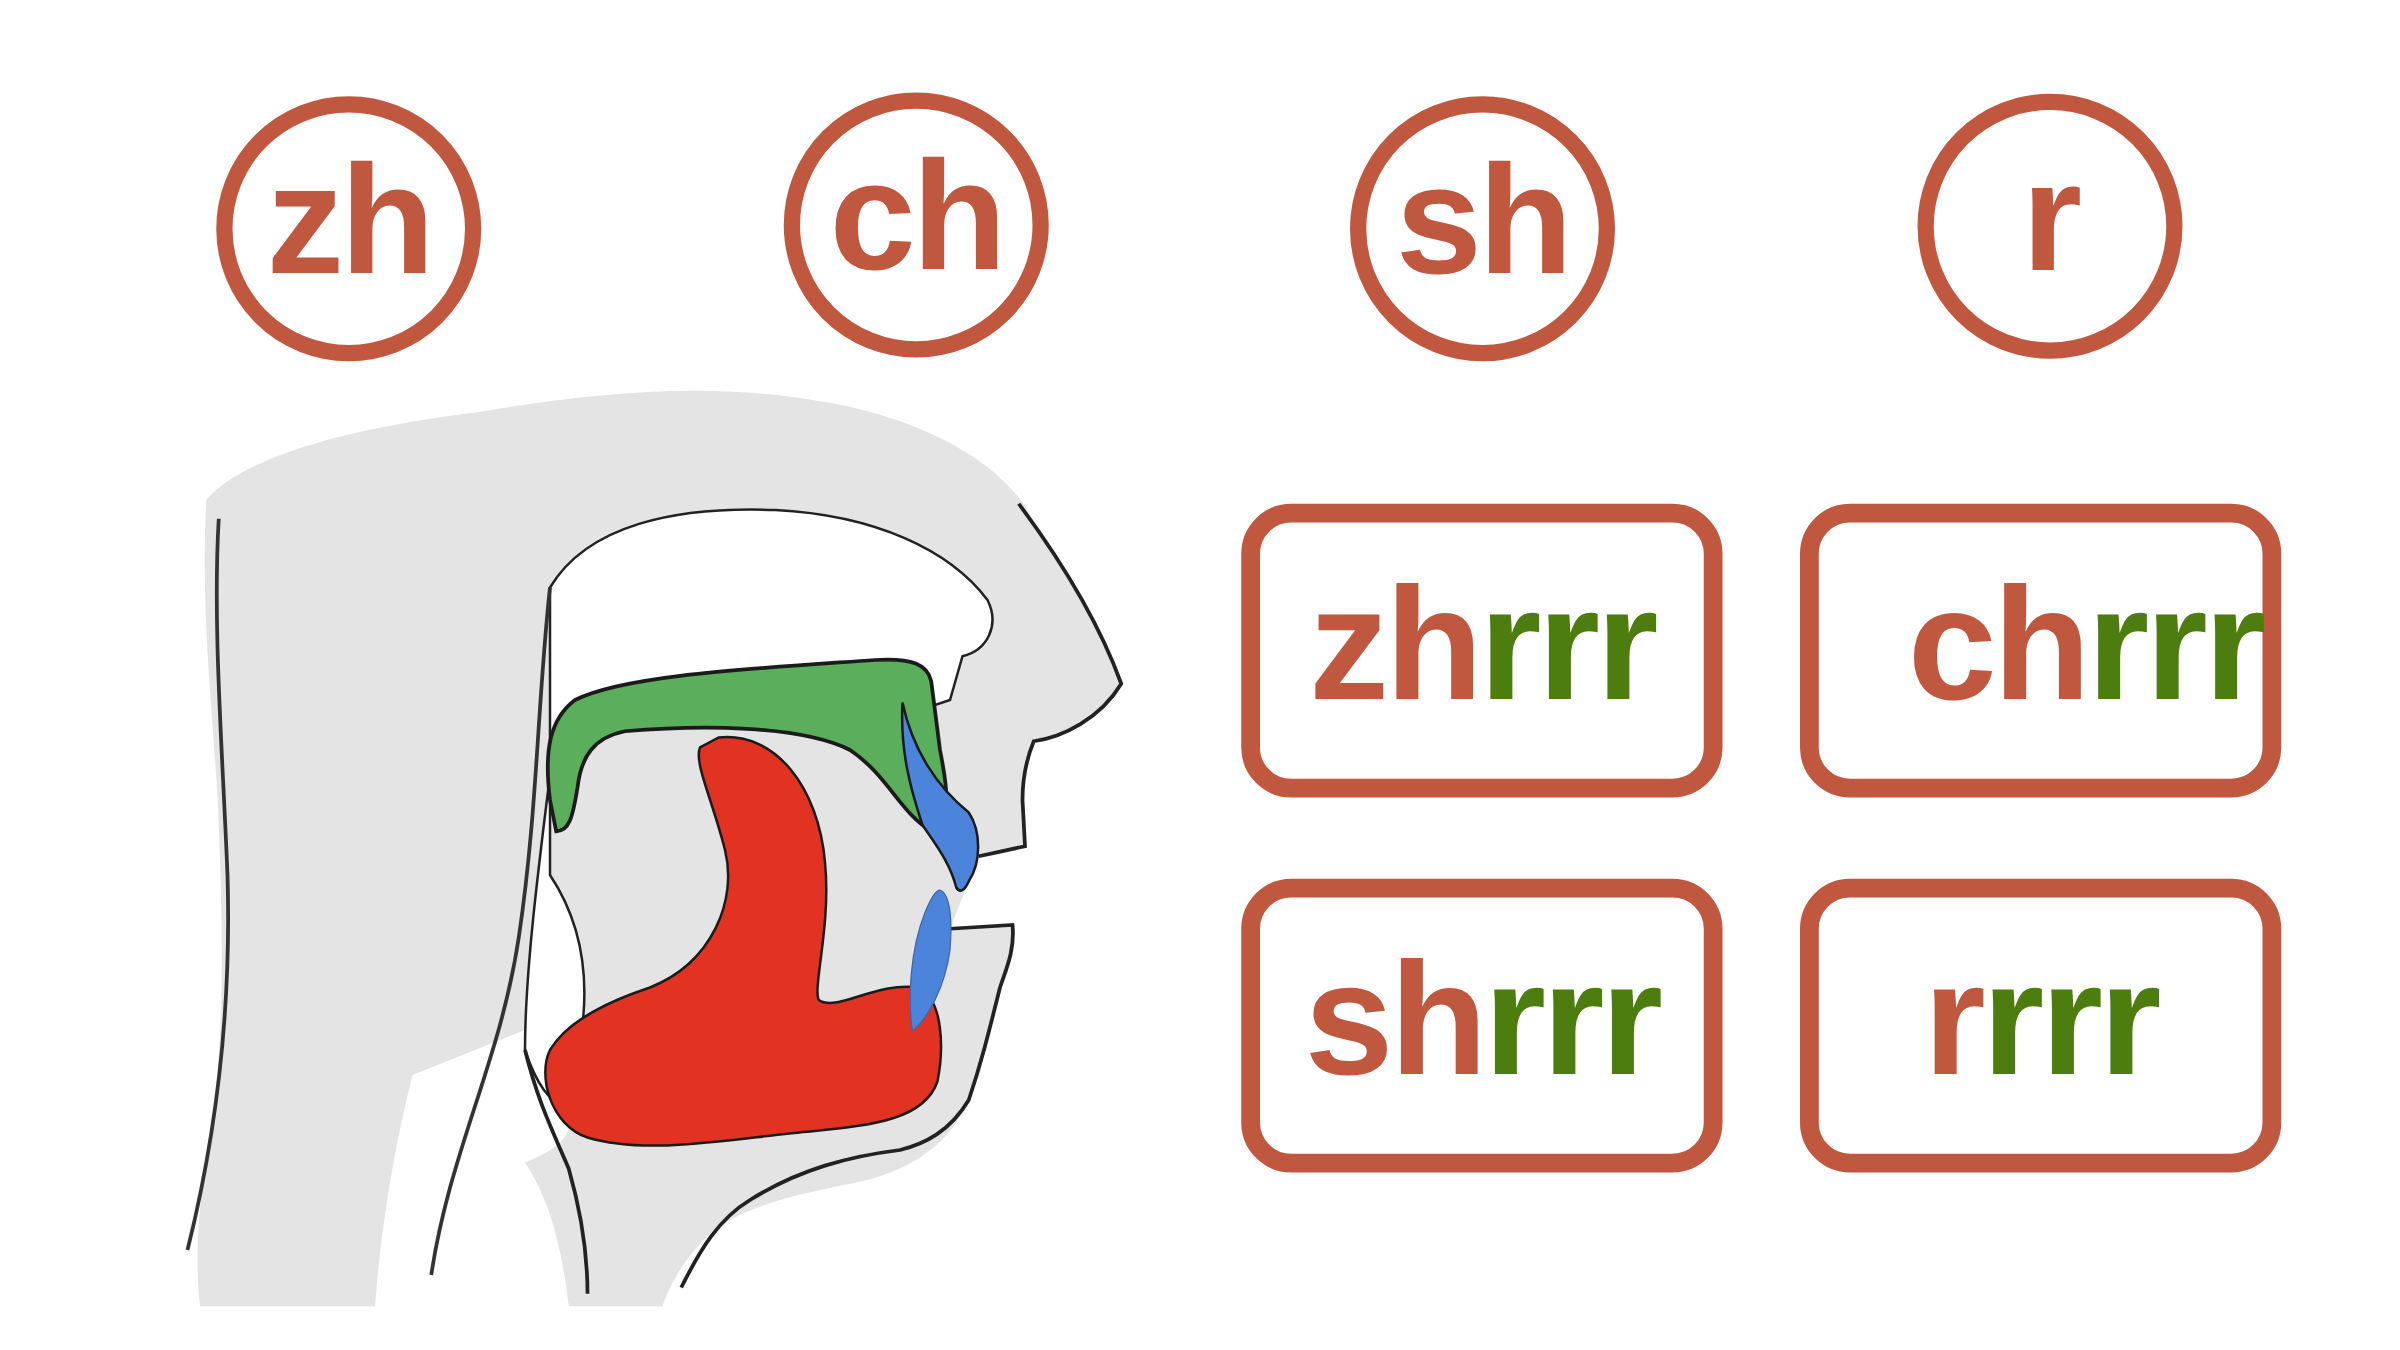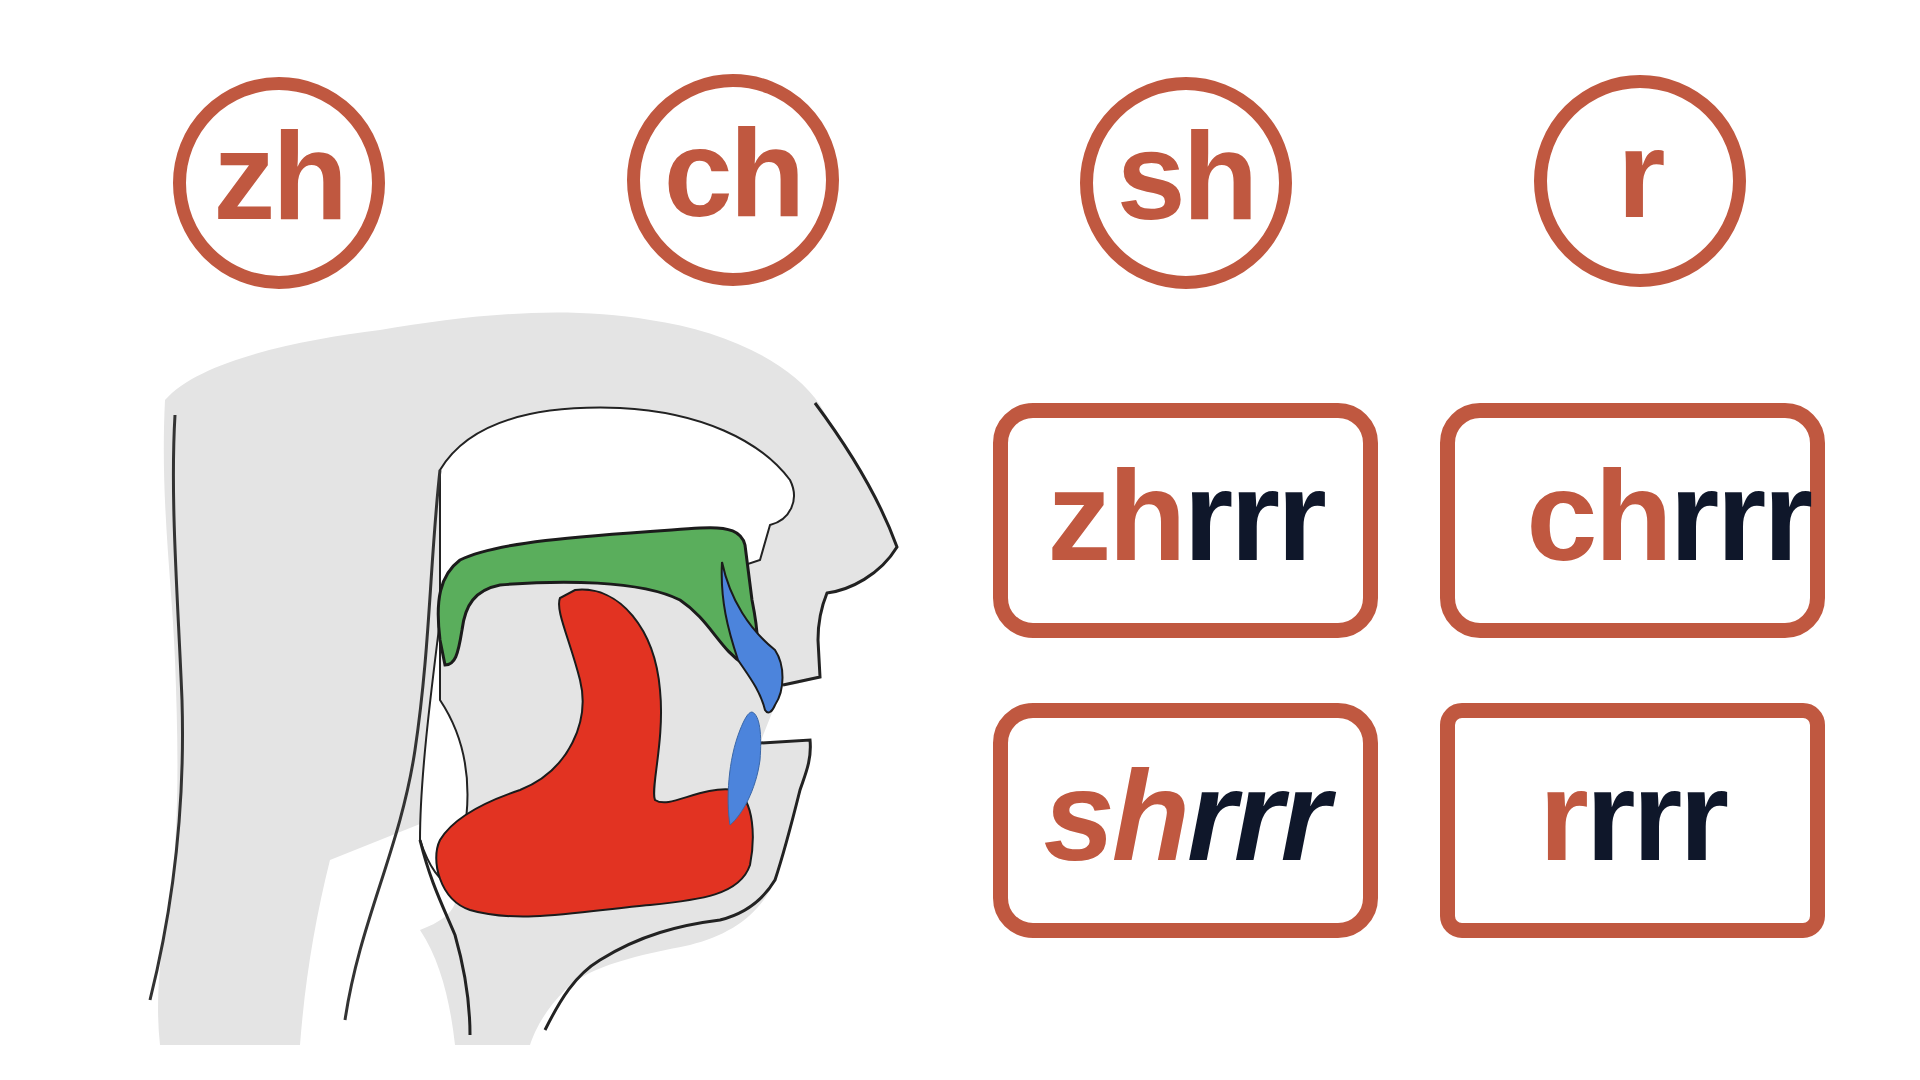--- a/index.html
+++ b/index.html
@@ -17,21 +17,21 @@
     color: #c05840; font-weight: bold; font-size: 124px;
     letter-spacing: -3px; line-height: 1; margin-top: -14px;
   }
   .box {
     position: absolute; width: 355px; height: 205px;
     border: 15px solid #c05840; border-radius: 40px;
     display: flex; align-items: center; justify-content: center;
   }
   .box .word { font-weight: bold; font-size: 128px; line-height: 1; letter-spacing: -3px; margin-top: -10px; }
   .box .a { color: #c05840; }
-  .box .b { color: #0f172a; }
+  .box .b { color: #4d7c0f; }
   #diagram { position: absolute; left: 0; top: 0; }
 </style>
 </head>
 <body>
 
 <svg id="diagram" width="1920" height="1080" viewBox="0 0 1920 1080">
 
   <path d="M165 400 C200 360 300 340 380 330 C470 315 560 305 650 320 C720 330 790 360 820 405
            L 835 430 C 860 470 885 510 897 547 C 880 575 850 590 827 593
            C 822 610 818 625 818 640 L 820 677 C 800 684 790 686 783 685
@@ -79,18 +79,18 @@
 <div class="circle" style="left:1534px;top:75px;">
   <span>r</span>
 </div>
 
 <div class="box" style="left:993px;top:403px;">
   <span class="word"><span class="a">zh</span><span class="b">rrr</span></span>
 </div>
 <div class="box" style="left:1440px;top:403px;justify-content:flex-end;">
   <span class="word"><span class="a">ch</span><span class="b">rrr</span></span>
 </div>
-<div class="box" style="left:993px;top:703px;font-style:italic;">
+<div class="box" style="left:993px;top:703px;">
   <span class="word"><span class="a">sh</span><span class="b">rrr</span></span>
 </div>
-<div class="box" style="left:1440px;top:703px;border-radius:22px;">
+<div class="box" style="left:1440px;top:703px;">
   <span class="word"><span class="a">r</span><span class="b">rrr</span></span>
 </div>
 
 </body></html>

